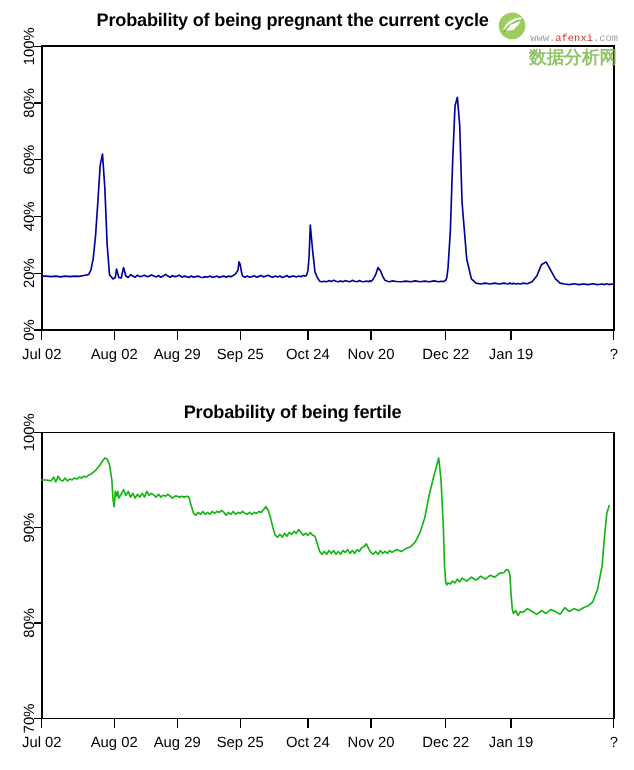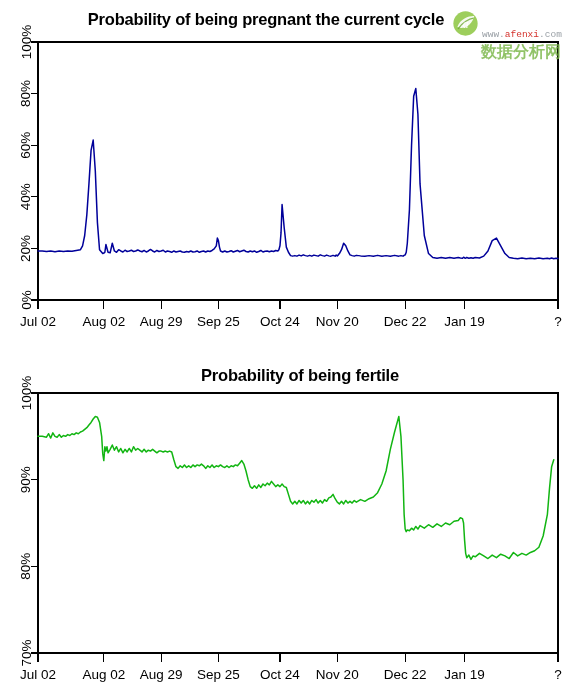--- a/index.html
+++ b/index.html
@@ -34,21 +34,21 @@
     left: 0;
     width: 532px;
     text-align: center;
     font-size: 16.5px;
     font-weight: bold;
     letter-spacing: -0.2px;
     font-family: "Liberation Sans", sans-serif;
     white-space: nowrap;
   }
   #panel-pregnant .chart-title { top: 10px; }
-  #panel-fertile  .chart-title { top: 14px; padding-left: 34px; }
+  #panel-fertile  .chart-title { top: 14px; }
 
   svg { display: block; }
   .plot-svg {
     position: absolute;
     left: 0;
     top: 0;
   }
   .box-frame {
     fill: none;
     stroke: #000000;

